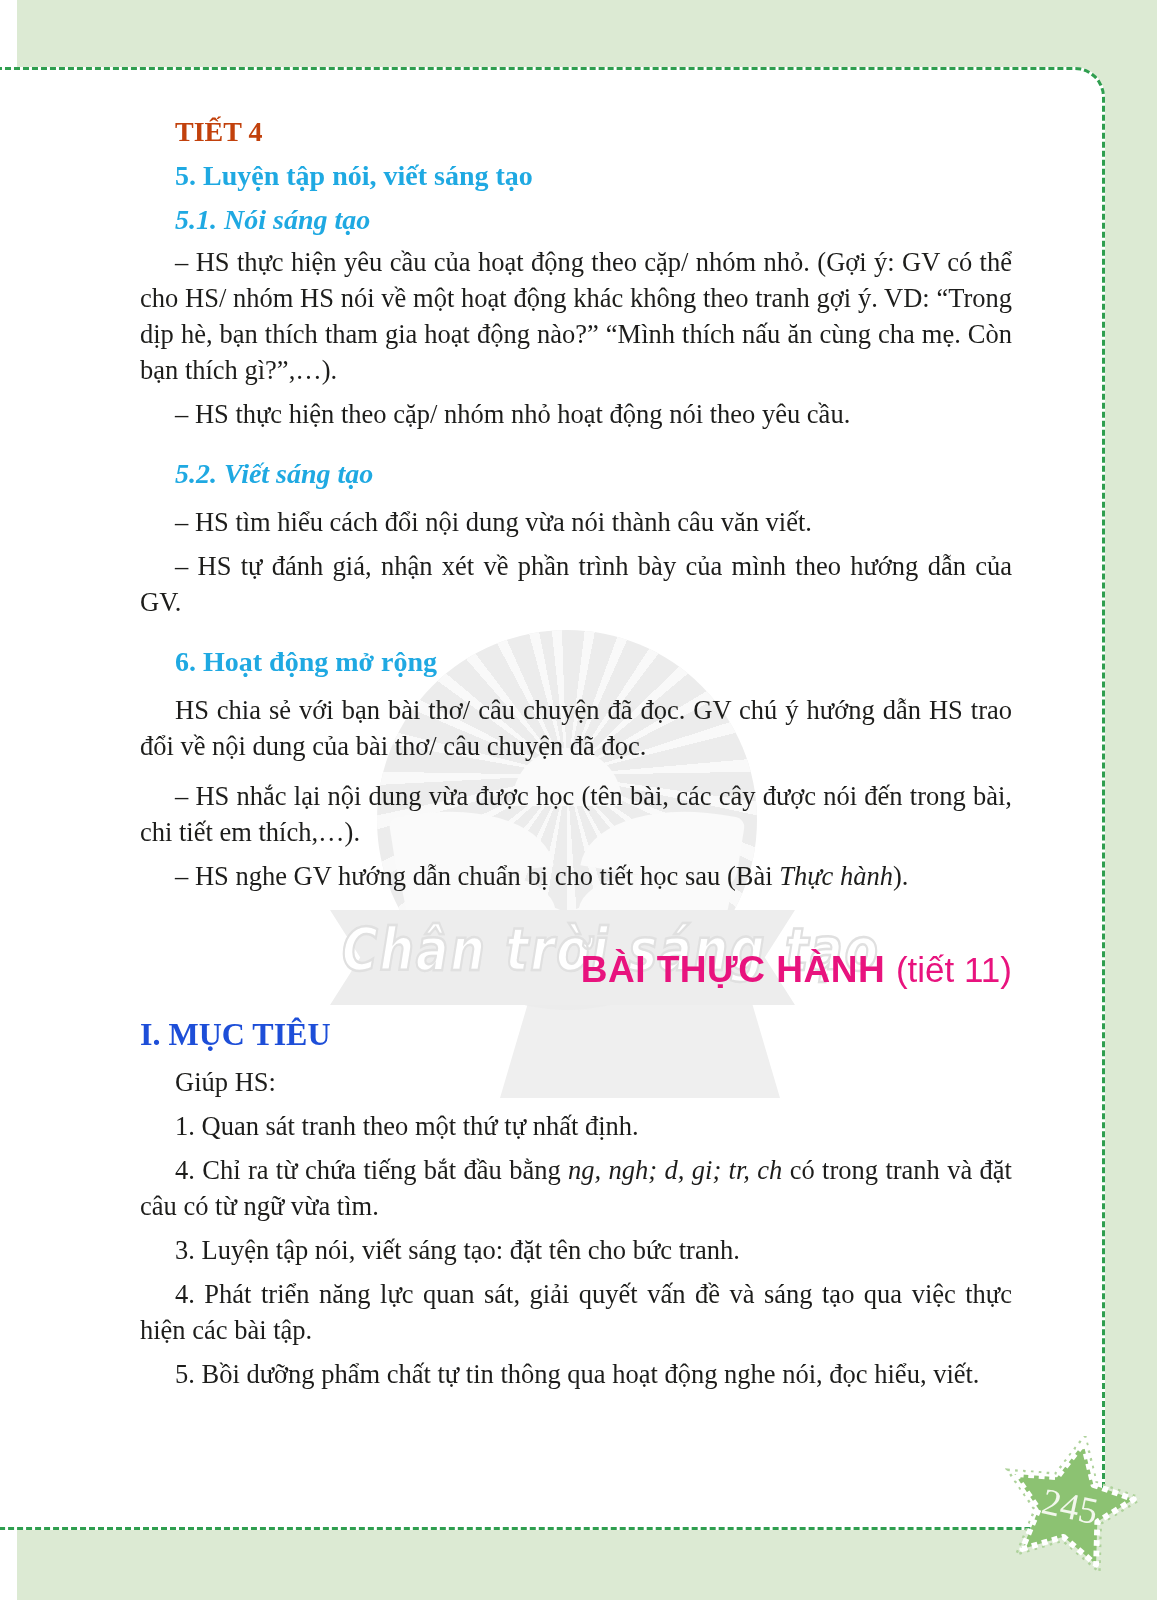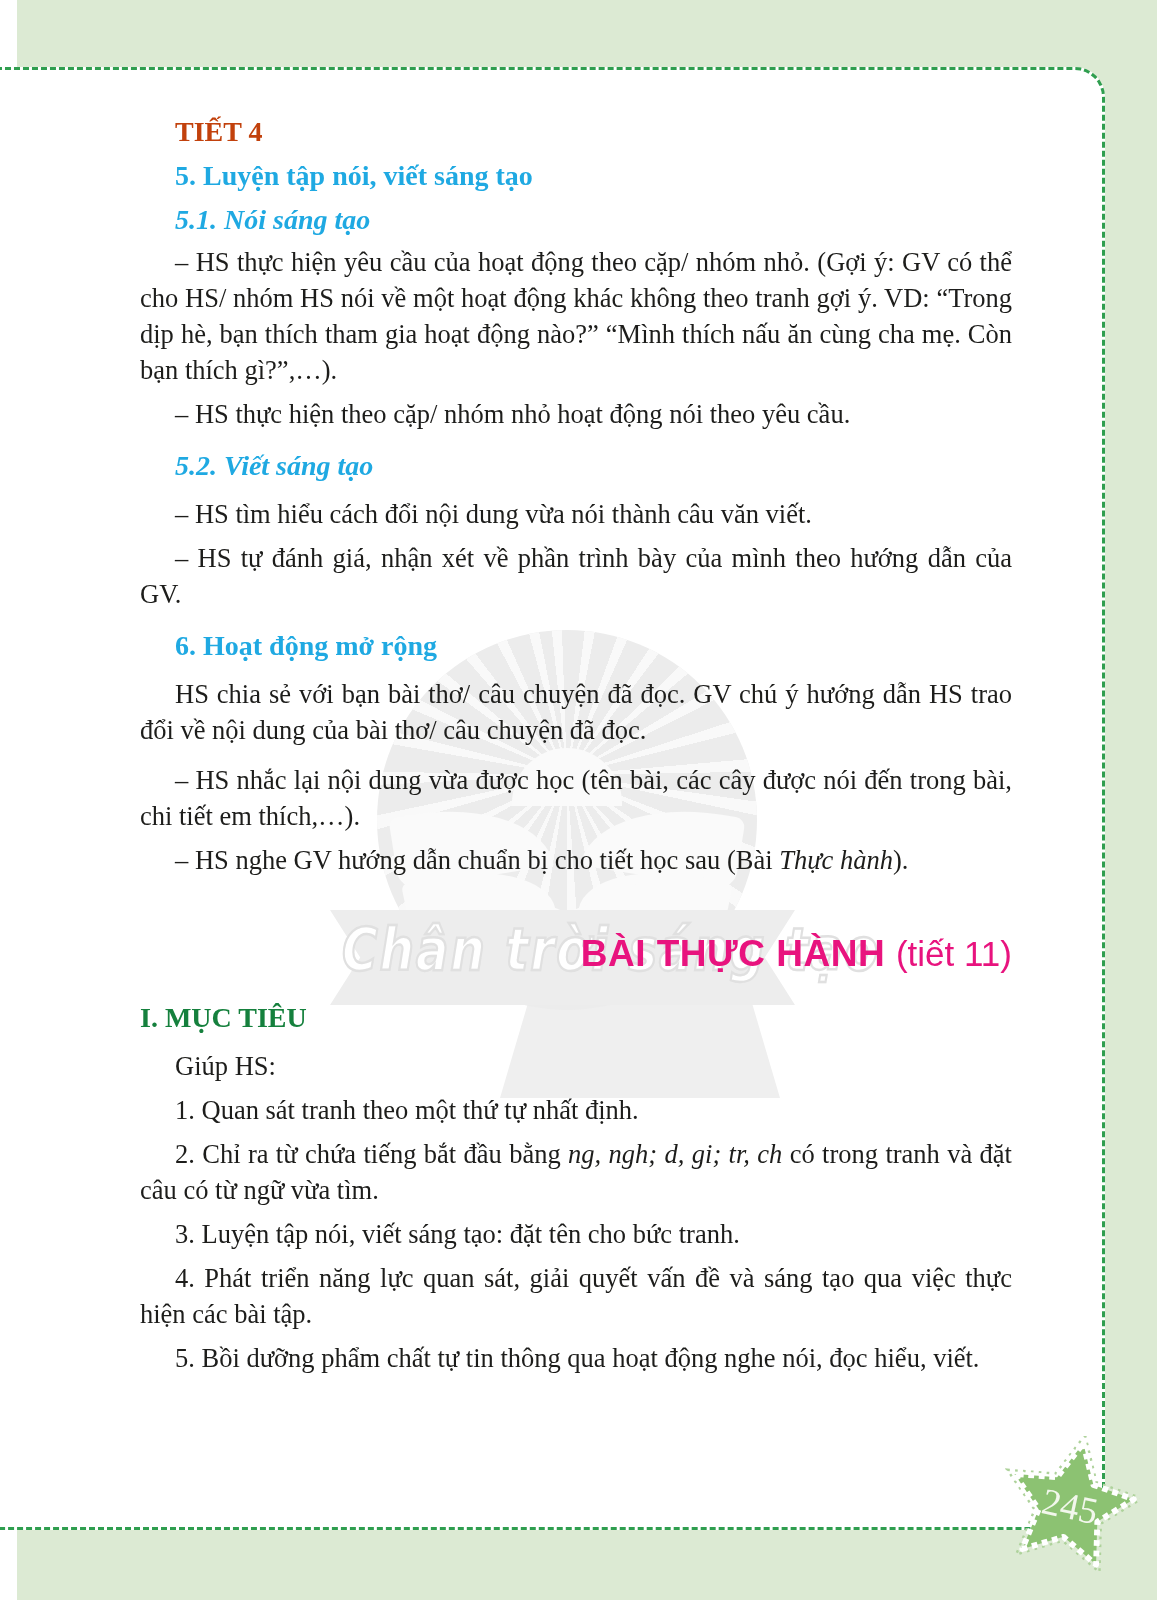--- a/index.html
+++ b/index.html
@@ -57,33 +57,33 @@
     transform:scaleX(.84);transform-origin:left top;
   }
   
   .content{position:absolute;left:140px;top:0;width:872px;z-index:3;}
   .kicker{
     margin:116px 0 0 35px;font-size:28px;line-height:32px;font-weight:bold;
     color:#c2410c;
   }
   .h-blue{margin:12px 0 0 35px;font-size:28px;line-height:32px;font-weight:bold;color:#1fa9e2;}
   .h-blue-i{font-style:italic;}
-  .h-gap{margin-top:18px;}
+  .h-gap{margin-top:26px;}
   .para{
     margin:8px 0 0 0;font-size:26.5px;line-height:36px;
     text-align:justify;text-indent:35px;color:#1d1d1b;
   }
   .para.first{margin-top:14px;}
   .big-title{
     margin:54px 0 0 0;
     font-family:"Liberation Sans",sans-serif;font-weight:bold;
     font-size:37px;line-height:44px;color:#e8137e;letter-spacing:.5px;text-align:right;
   }
   .big-title .note{font-weight:normal;font-size:35px;letter-spacing:0;}
-  .h-green{margin:26px 0 0 0;font-size:28px;line-height:32px;font-weight:bold;color:#15803d;}
+  .h-green{margin:26px 0 0 0;font-size:32px;line-height:32px;font-weight:bold;color:#1d4ed8;}
   .it{font-style:italic;}
   
   .star-wrap{position:absolute;left:1000px;top:1436px;width:140px;height:140px;z-index:5;}
 </style>
 </head>
 <body>
 
 <div class="canvas">
 
   <div class="band band-top"></div>
@@ -124,21 +124,21 @@
     <p class="para first">HS chia sẻ với bạn bài thơ/ câu chuyện đã đọc. GV chú ý hướng dẫn HS trao đổi về nội dung của bài thơ/ câu chuyện đã đọc.</p>
 
     <p class="para first">– HS nhắc lại nội dung vừa được học (tên bài, các cây được nói đến trong bài, chi tiết em thích,…).</p>
     <p class="para"><span>– HS nghe GV hướng dẫn chuẩn bị cho tiết học sau (Bài </span><span class="it">Thực hành</span><span>).</span></p>
 
     <div class="big-title"><span>BÀI THỰC HÀNH</span> <span class="note">(tiết 11)</span></div>
 
     <div class="h-green">I. MỤC TIÊU</div>
     <p class="para first">Giúp HS:</p>
     <p class="para">1. Quan sát tranh theo một thứ tự nhất định.</p>
-    <p class="para"><span>2. Chỉ ra từ chứa tiếng bắt đầu bằng </span><span class="it">ng, ngh; d, gi; tr, ch</span><span> có trong tranh và đặt câu có từ ngữ vừa tìm.</span></p>
+    <p class="para"><span>4. Chỉ ra từ chứa tiếng bắt đầu bằng </span><span class="it">ng, ngh; d, gi; tr, ch</span><span> có trong tranh và đặt câu có từ ngữ vừa tìm.</span></p>
     <p class="para">3. Luyện tập nói, viết sáng tạo: đặt tên cho bức tranh.</p>
     <p class="para">4. Phát triển năng lực quan sát, giải quyết vấn đề và sáng tạo qua việc thực hiện các bài tập.</p>
     <p class="para">5. Bồi dưỡng phẩm chất tự tin thông qua hoạt động nghe nói, đọc hiểu, viết.</p>
   </div>
 
   <div class="star-wrap">
     <svg width="140" height="140" viewBox="0 0 120 120">
       <g transform="rotate(12 60 60)">
         <g transform="translate(60 60) scale(1.13) translate(-60 -60)">
           <path d="M60,5 L75.9,38.2 L112.3,43 L85.7,68.3 L92.3,104.5 L60,87 L27.7,104.5 L34.3,68.3 L7.7,43 L44.1,38.2 Z" fill="none" stroke="#aed29b" stroke-width="1.8" stroke-dasharray="2 4"></path>

